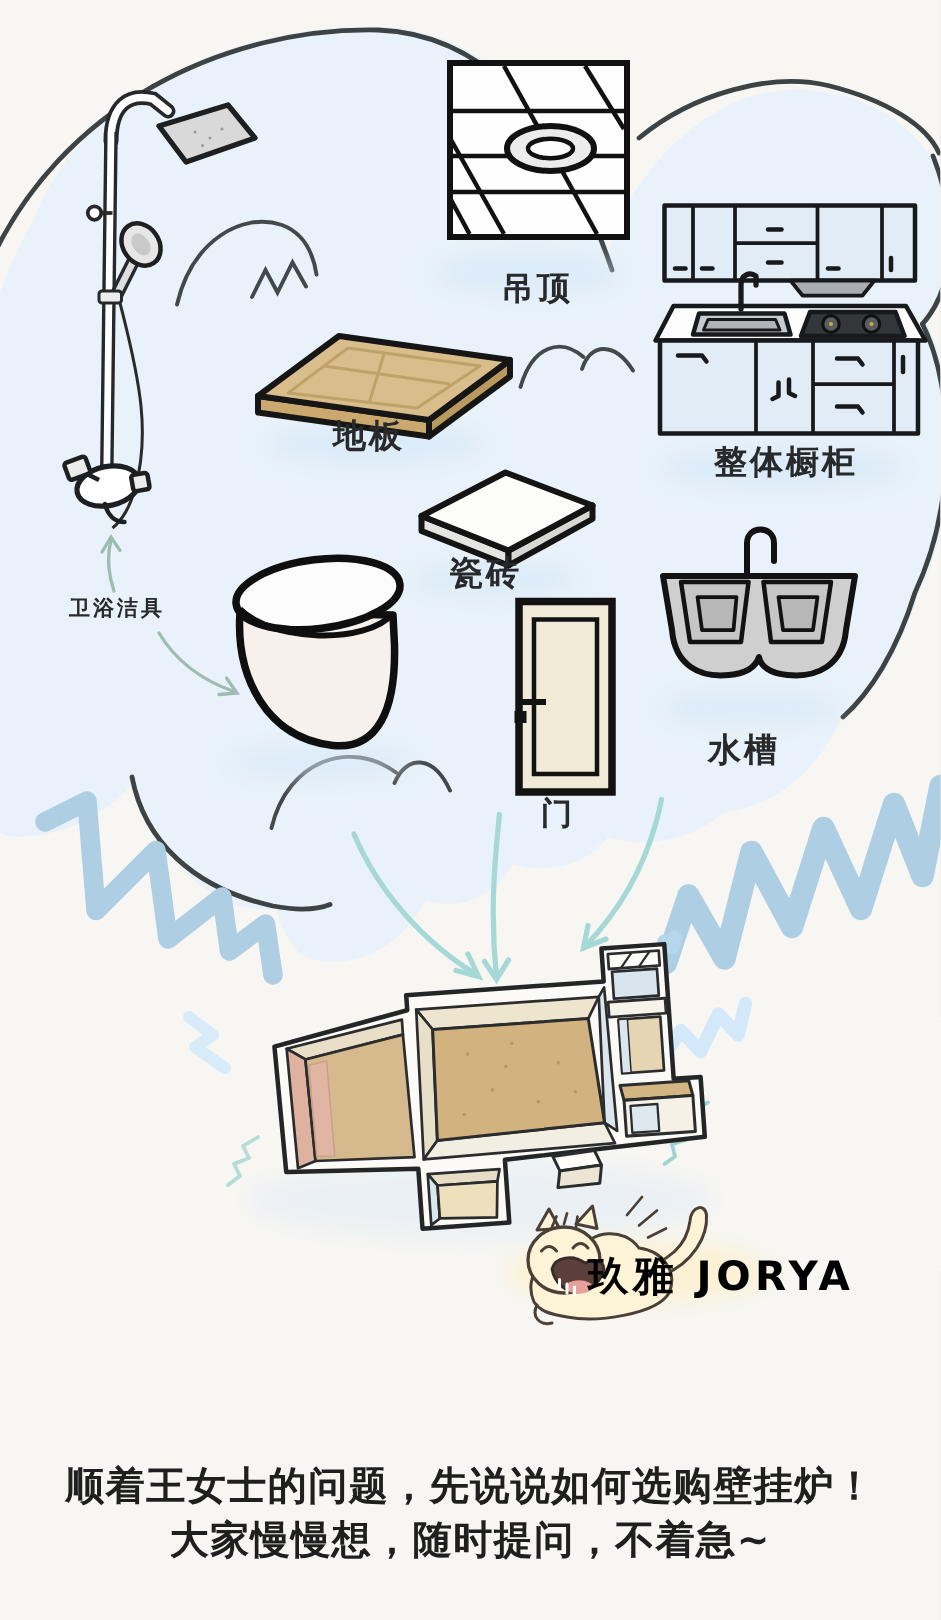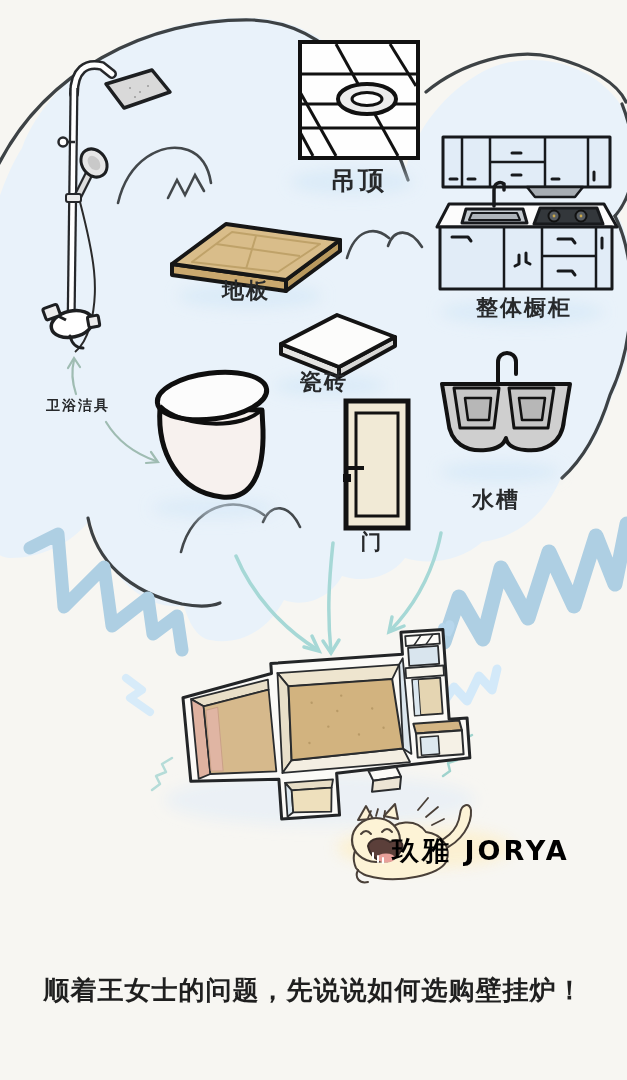--- a/index.html
+++ b/index.html
@@ -6,21 +6,21 @@
   #canvas{
     position:relative;width:627px;height:1080px;margin:0 auto;
     background:#f7f6f2;overflow:hidden;
     font-family:"DejaVu Sans","Liberation Sans",sans-serif;
   }
   #art{position:absolute;left:0;top:0;}
   .lbl{
     position:absolute;color:#27292b;font-weight:600;text-align:center;
     letter-spacing:2px;white-space:nowrap;
   }
-  .lbl-ceiling{left:298px;top:163px;width:120px;font-size:26px;}
+  .lbl-ceiling{left:298px;top:177px;width:120px;font-size:22px;}
   .lbl-floor{left:186px;top:276px;width:120px;font-size:22px;}
   .lbl-kitchen{left:444px;top:293px;width:160px;font-size:22px;}
   .lbl-tile{left:264px;top:367px;width:120px;font-size:22px;}
   .lbl-bath{left:46px;top:397px;width:110px;font-size:14px;text-align:left;}
   .lbl-sink{left:436px;top:459px;width:120px;font-size:22px;margin-top:26px;}
   .lbl-door{left:312px;top:528px;width:120px;font-size:21px;}
   .brand{
     position:absolute;left:392px;top:833px;font-size:27px;letter-spacing:3px;
     color:#000000;font-weight:600;white-space:nowrap;
   }
@@ -321,14 +321,15 @@
 <div class="lbl lbl-kitchen">整体橱柜</div>
 <div class="lbl lbl-floor">地板</div>
 <div class="lbl lbl-tile">瓷砖</div>
 <div class="lbl lbl-bath">卫浴洁具</div>
 <div class="lbl lbl-sink">水槽</div>
 <div class="lbl lbl-door">门</div>
 
 <div class="brand">玖雅 JORYA</div>
 
 <div class="caption l1">顺着王女士的问题，先说说如何选购壁挂炉！</div>
+<div class="caption l2">大家慢慢想，随时提问，不着急~</div>
 
 </div>
 
 </body></html>

